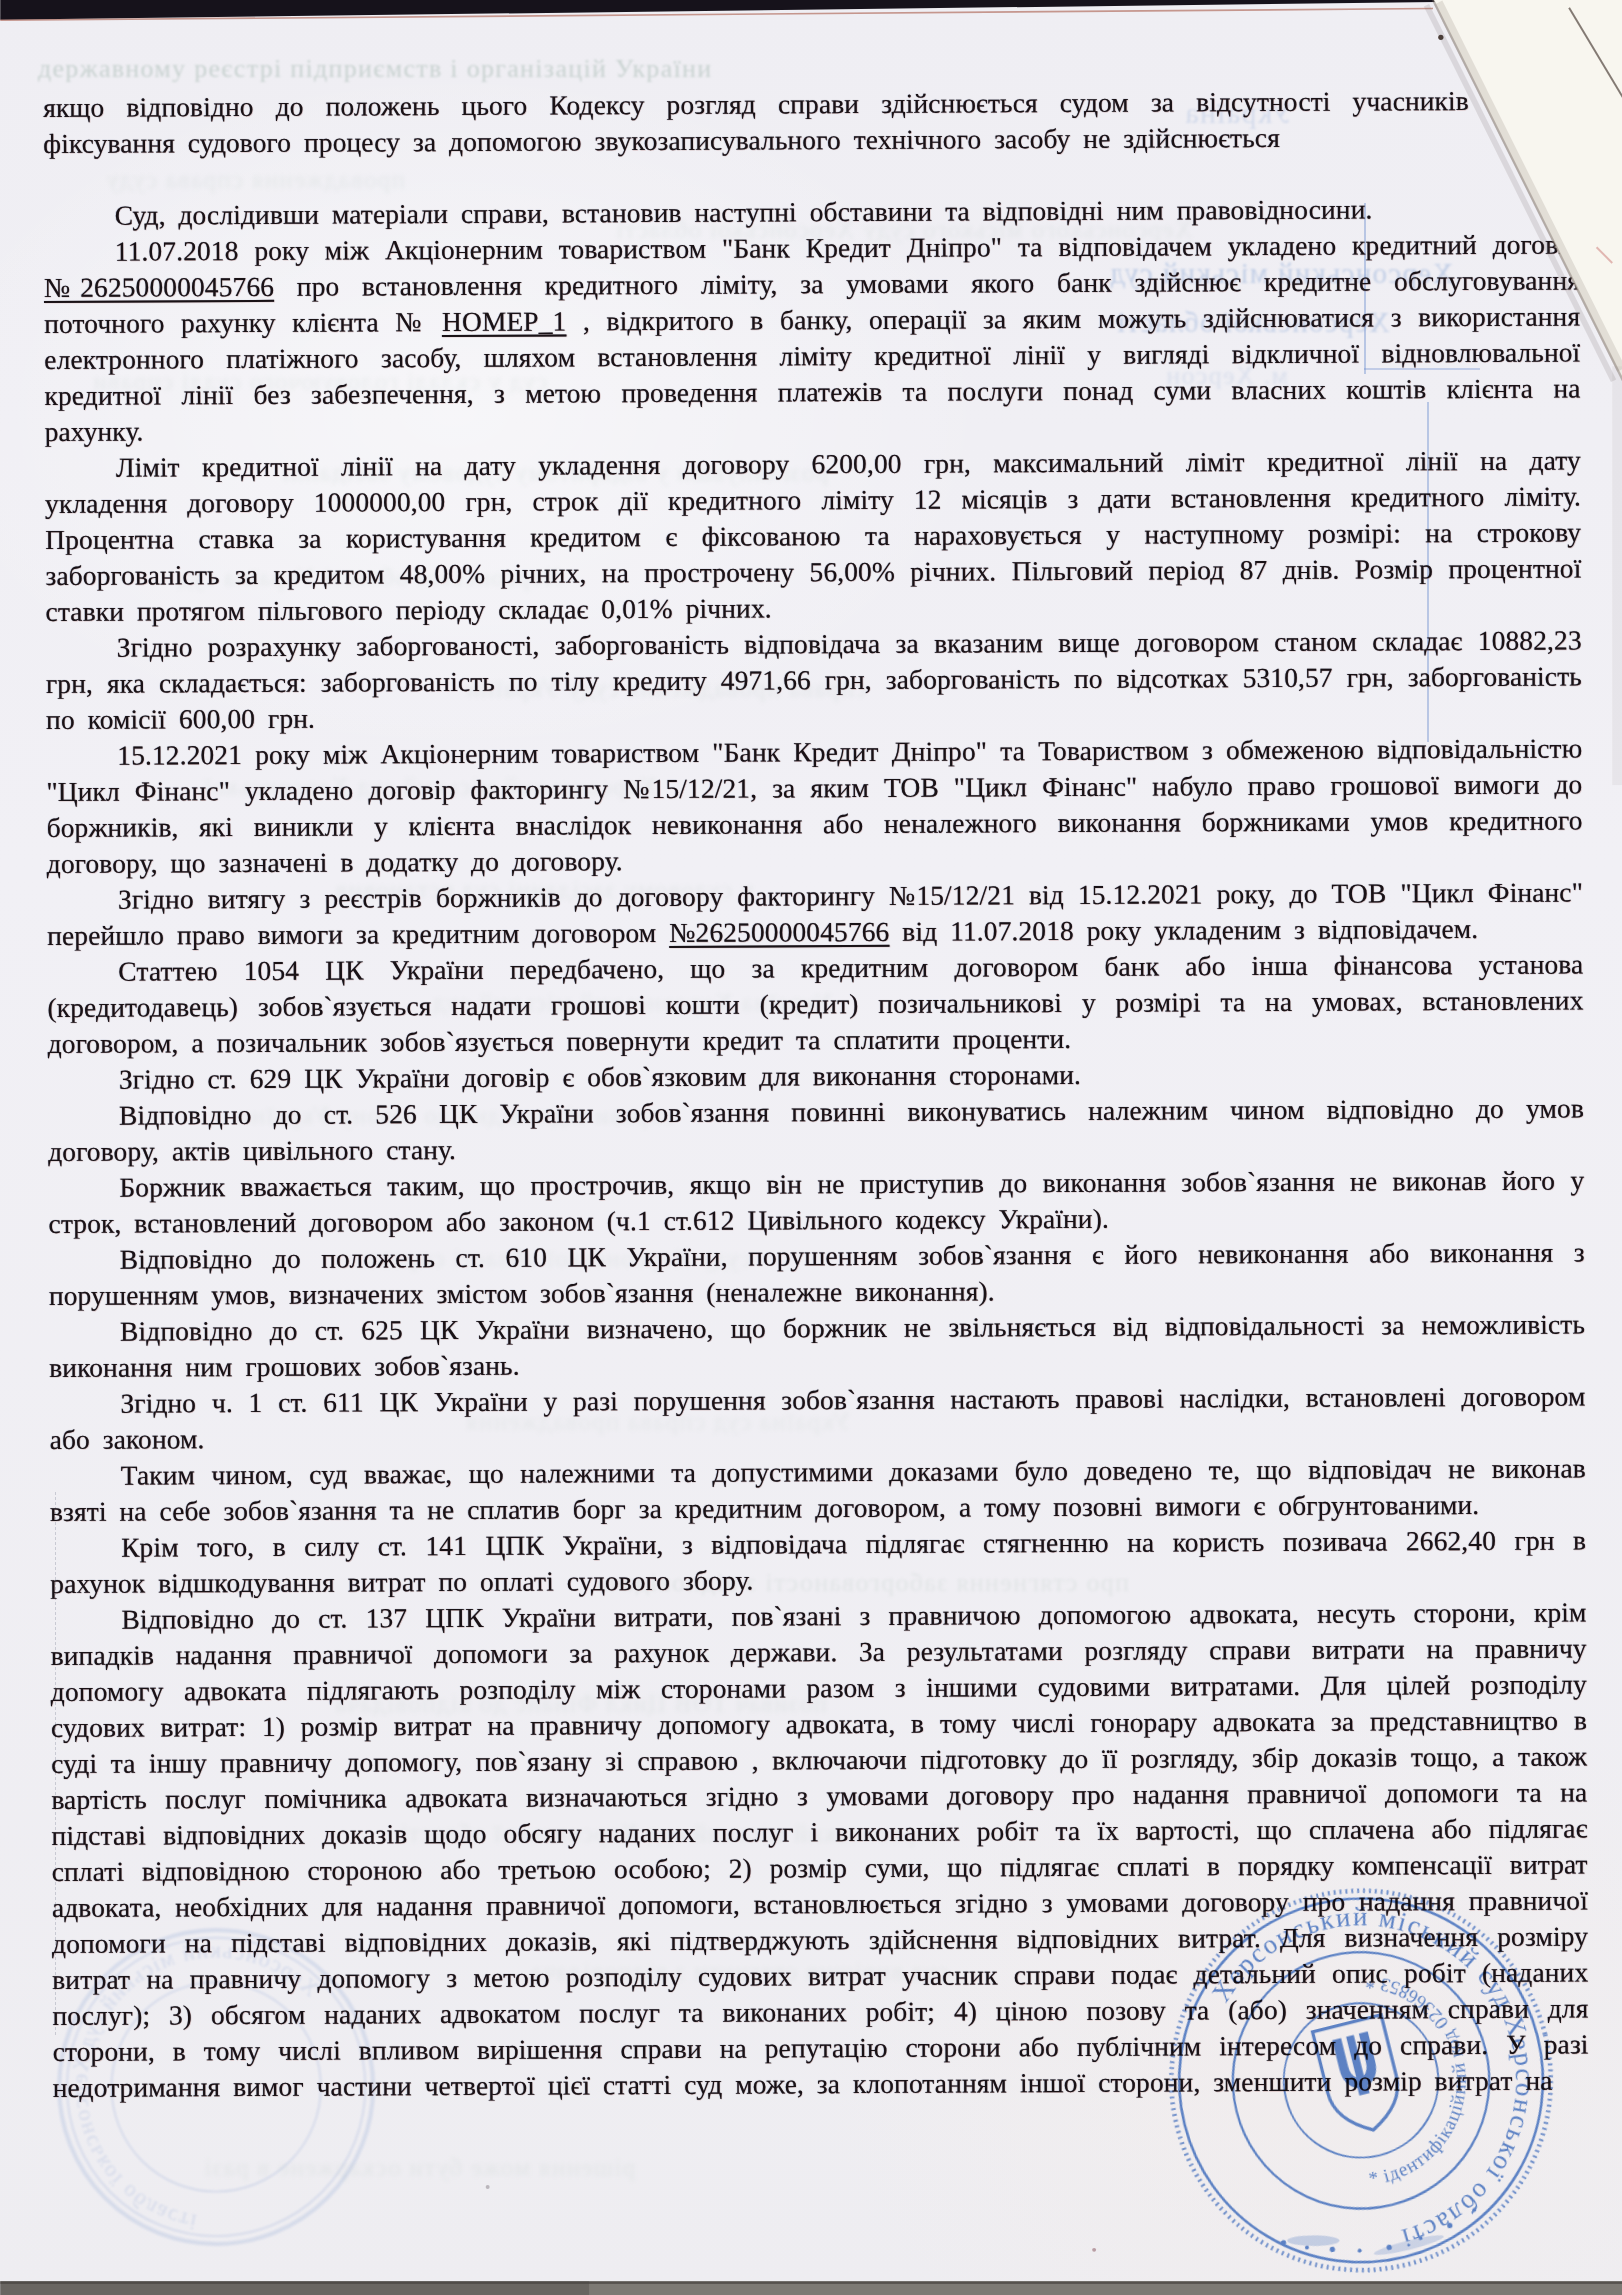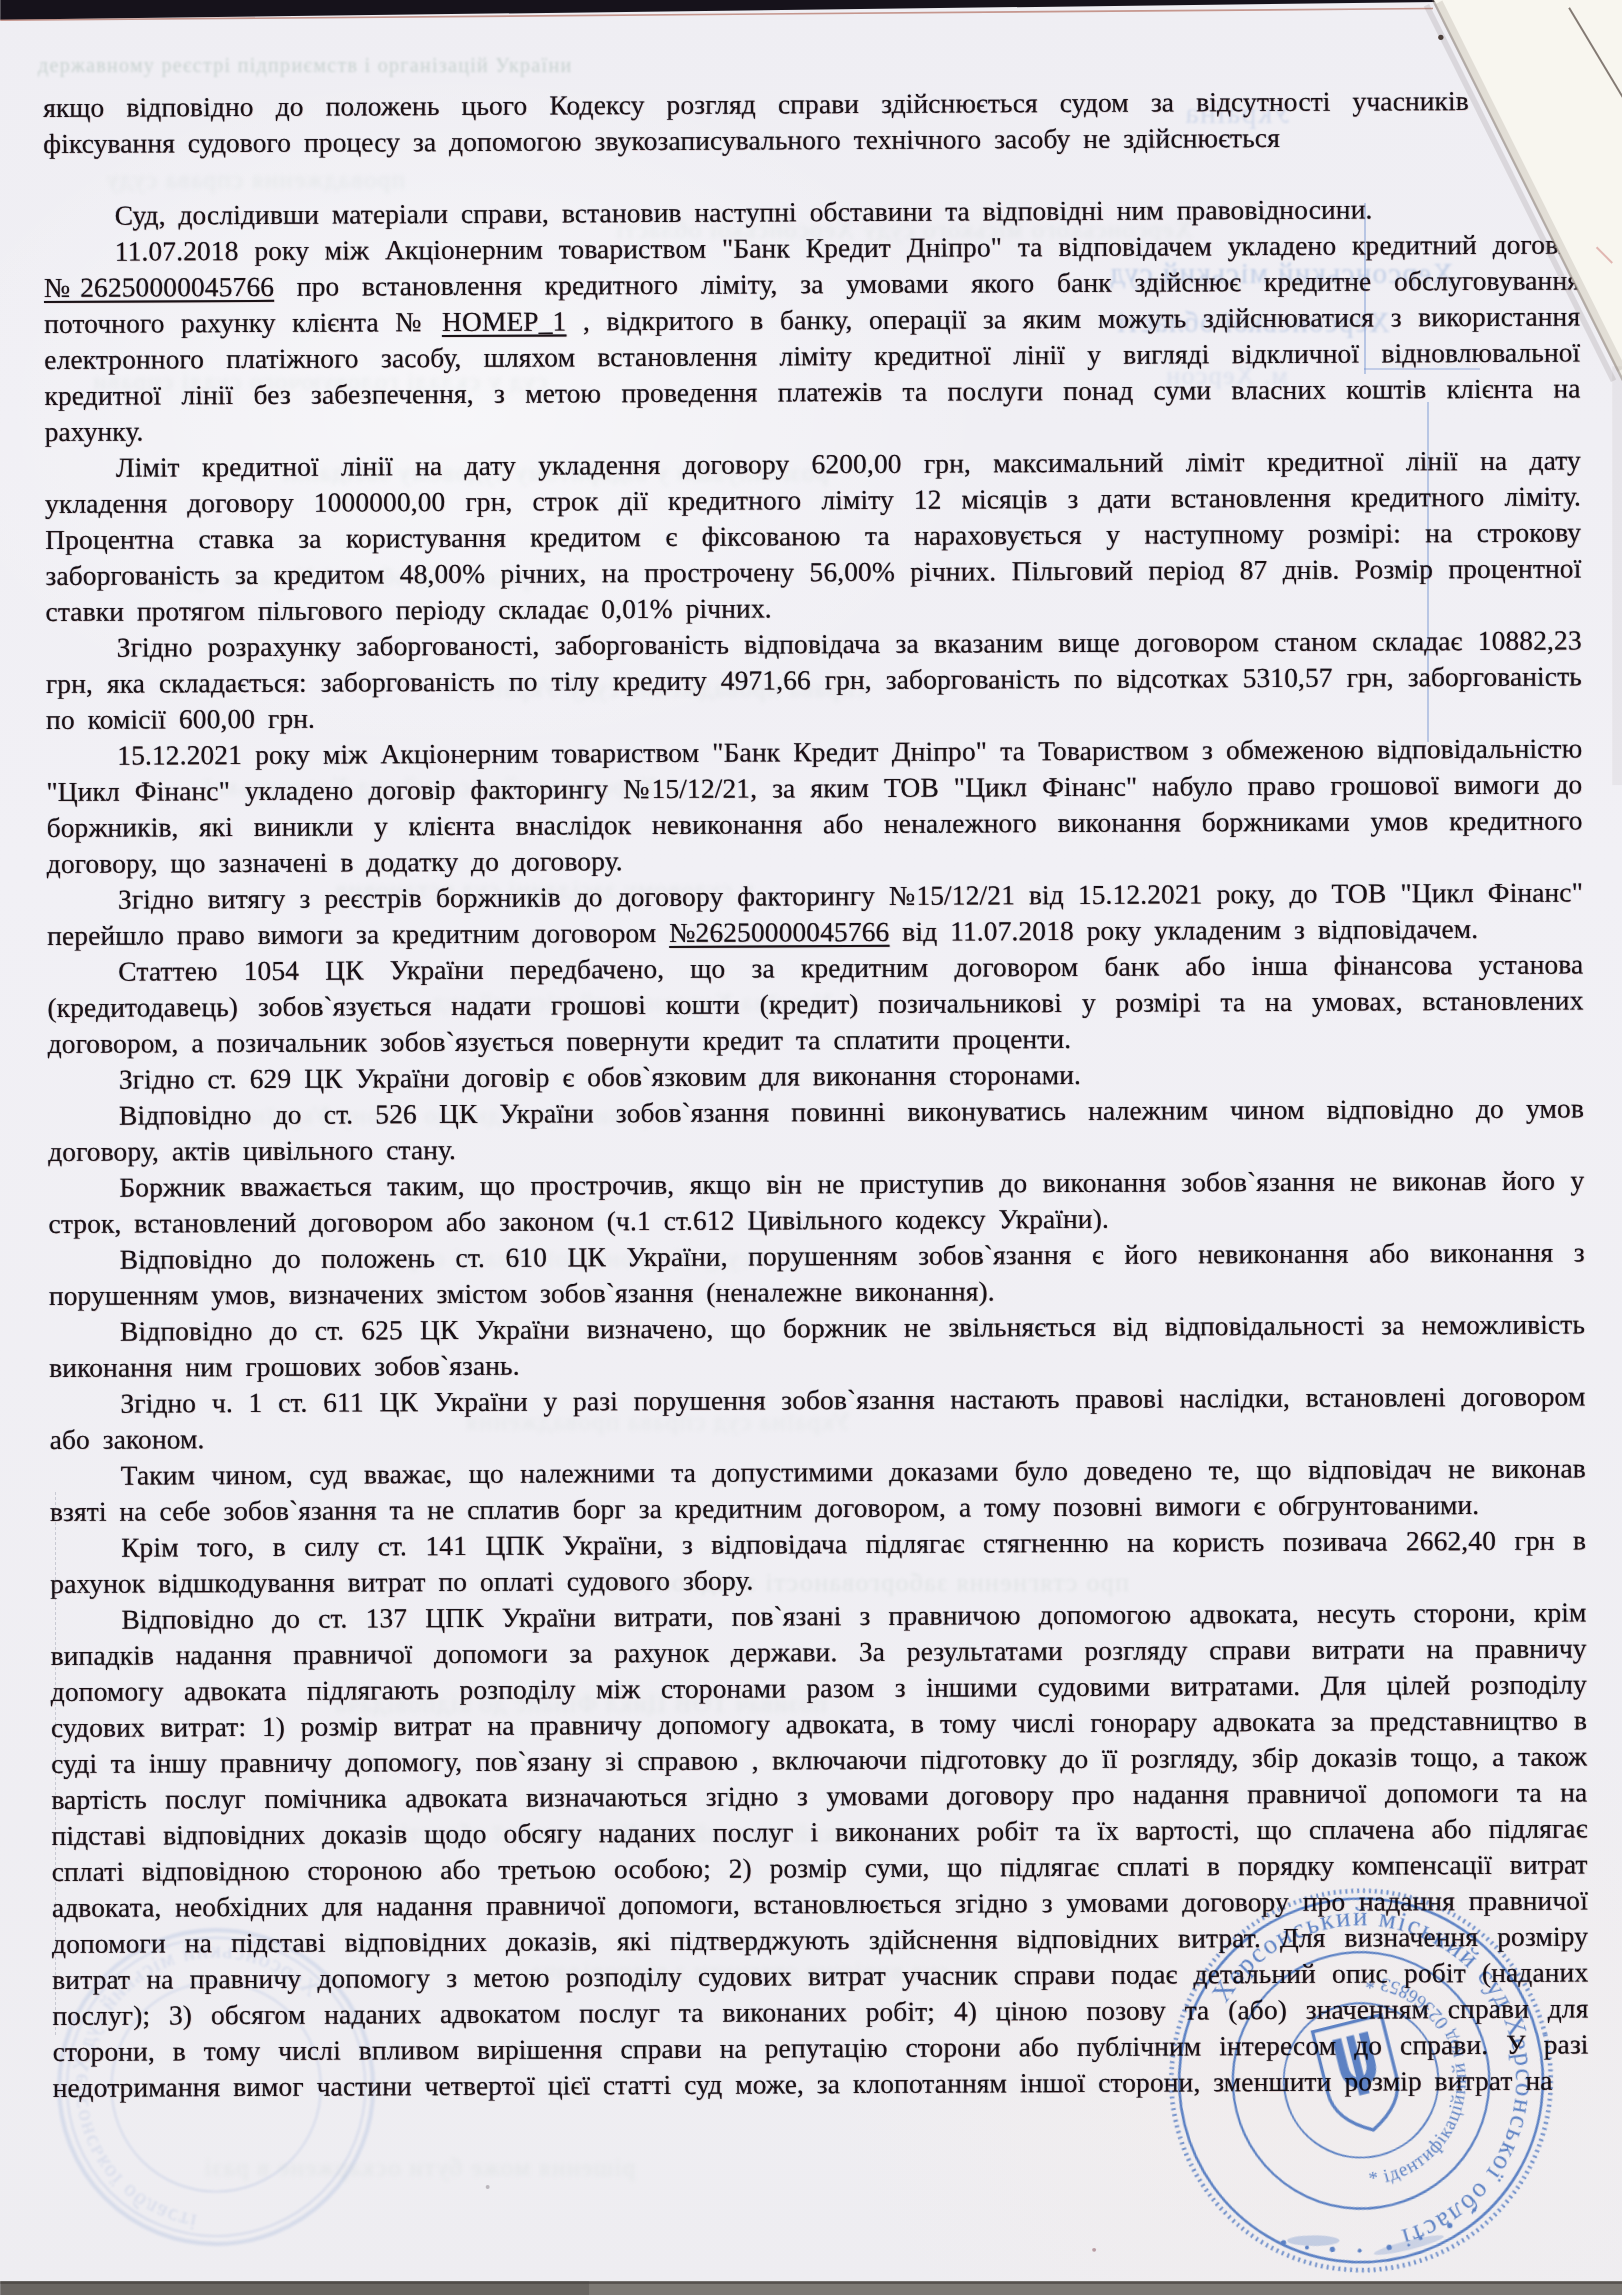--- a/index.html
+++ b/index.html
@@ -55,21 +55,21 @@
 </head>
 <body>
 
 <div class="paper"></div>
 
 <div class="bleed">
   <div class="bleed-vline" style="left:1364px;top:203px;height:171px;"></div>
   <div class="bleed-vline" style="left:1427px;top:402px;height:340px;"></div>
   <div class="bleed-hline" style="left:1364px;top:368px;width:116px;"></div>
   <div class="edge-dots"></div>
-<div class="smudge" style="left: 38px; top: 54px; font-size: 20px; opacity: 0.4; color: rgb(142, 168, 156); filter: blur(0.9px);">державному реєстрі підприємств і організацій України</div>
+<div class="smudge" style="left: 38px; top: 54px; font-size: 26px; opacity: 0.4; color: rgb(142, 168, 156); filter: blur(0.9px);">державному реєстрі підприємств і організацій України</div>
     <div class="smudge mir" style="left: 1184px; top: 96px; font-size: 30px; opacity: 0.26; color: rgb(134, 164, 212); filter: blur(1.3px);">Україна</div>
     <div class="smudge mir" style="left: 1109px; top: 257px; font-size: 29px; opacity: 0.4; color: rgb(126, 159, 210); filter: blur(1px);">Херсонський міський суд</div>
     <div class="smudge mir" style="left: 1116px; top: 306px; font-size: 29px; opacity: 0.36; color: rgb(126, 159, 210); filter: blur(1.1px);">Херсонської області</div>
     <div class="smudge mir" style="left: 1165px; top: 361px; font-size: 26px; opacity: 0.22; color: rgb(138, 166, 207); filter: blur(1.7px);">м. Херсон</div>
     <div class="smudge mir" style="left: 105px; top: 166px; font-size: 25px; opacity: 0.15; color: rgb(157, 180, 168); filter: blur(2px);">провадження справа суду</div>
     <div class="smudge mir" style="left: 615px; top: 216px; font-size: 25px; opacity: 0.15; color: rgb(157, 180, 168); filter: blur(2px);">Херсонського міського суду Херсонської області</div>
     <div class="smudge mir" style="left: 92px; top: 368px; font-size: 25px; opacity: 0.14; color: rgb(157, 180, 168); filter: blur(2.1px);">суд у складі головуючого судді справи</div>
     <div class="smudge mir" style="left: 281px; top: 459px; font-size: 25px; opacity: 0.15; color: rgb(157, 180, 168); filter: blur(2px);">розглянувши у відкритому судовому засіданні</div>
     <div class="smudge mir" style="left: 177px; top: 564px; font-size: 25px; opacity: 0.14; color: rgb(157, 180, 168); filter: blur(2.1px);">Херсонської області Україна суд</div>
     <div class="smudge mir" style="left: 465px; top: 675px; font-size: 25px; opacity: 0.15; color: rgb(157, 180, 168); filter: blur(2px);">справа провадження суду України</div>

